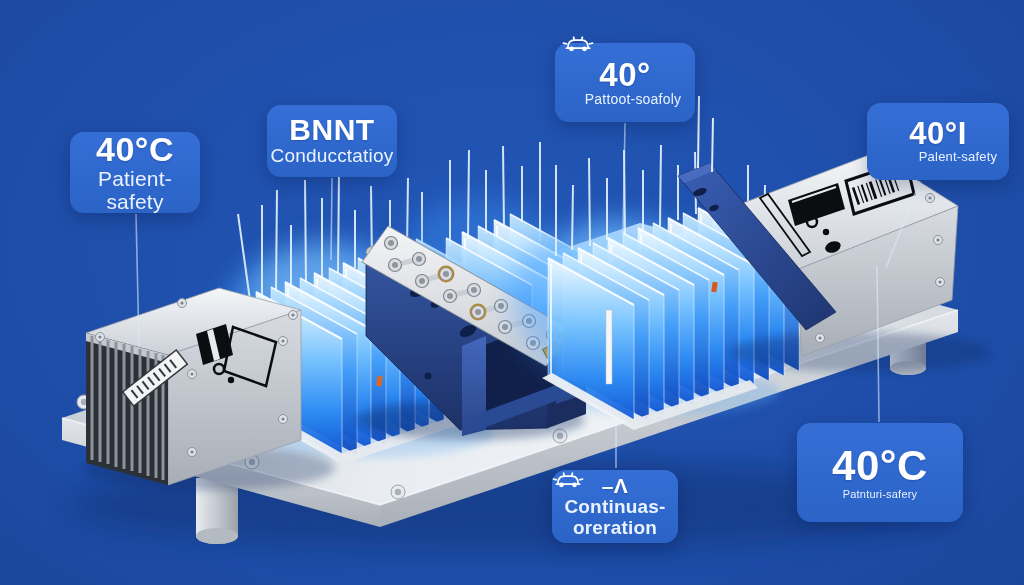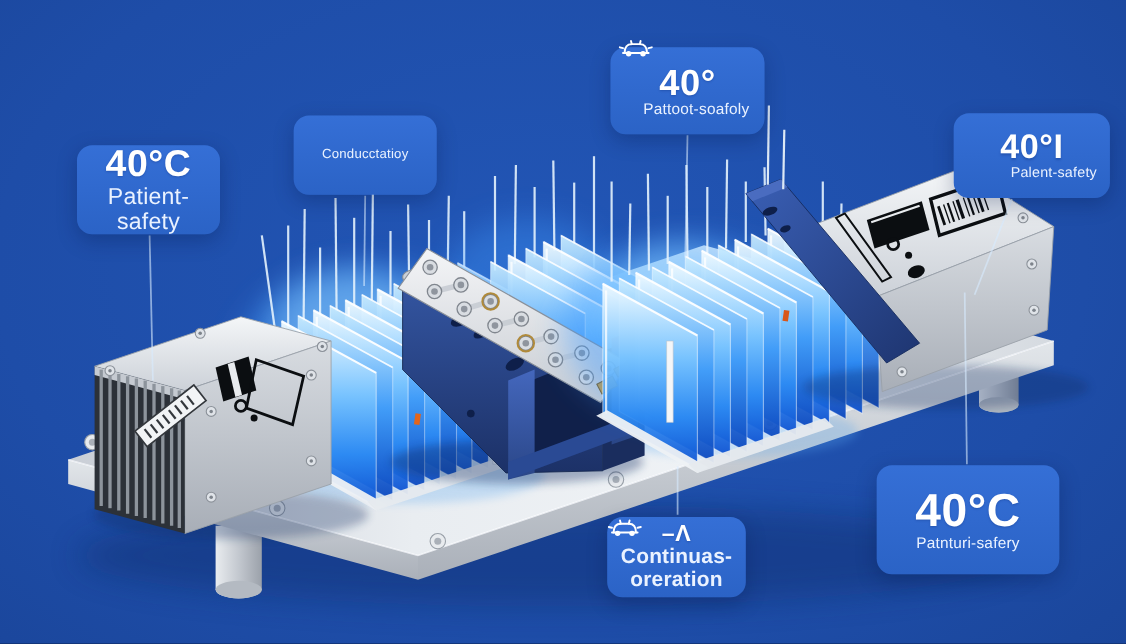--- a/index.html
+++ b/index.html
@@ -13,25 +13,25 @@
     position:absolute;display:flex;flex-direction:column;align-items:center;justify-content:center;
     gap:1px;color:#fff;border-radius:14px;
     background:linear-gradient(180deg,#356fd6 0%,#2b63c6 100%);
     box-shadow:0 6px 18px rgba(3,20,70,.28);
     text-align:center;
   }
   .callout .t{font-weight:bold;line-height:1;letter-spacing:.5px;text-shadow:0 1px 2px rgba(0,25,90,.25);}
   .callout .s{font-weight:normal;color:#eaf2ff;letter-spacing:.2px;line-height:1.1;}
   .trow{display:flex;align-items:center;justify-content:center;}
   .c1{left:70px;top:132px;width:130px;height:81px;}   .c1 .t{font-size:34px;} .c1 .s{font-size:21px;}
-  .c2{left:267px;top:105px;width:130px;height:72px;}  .c2 .t{font-size:30px;} .c2 .s{font-size:12px;text-align:center;}
+  .c2{left:267px;top:105px;width:130px;height:72px;}  .c2 .t{font-size:30px;} .c2 .s{font-size:19px;text-align:center;}
   .c3{left:555px;top:43px;width:140px;height:79px;}   .c3 .t{font-size:33px;} .c3 .s{font-size:14px;margin-left:16px;}
   .c4{left:867px;top:103px;width:142px;height:77px;}  .c4 .t{font-size:31px;} .c4 .s{font-size:13px;padding-left:40px;}
   .c5{left:552px;top:470px;width:126px;height:73px;}  .c5 .t{font-size:21px;} .c5 .s{font-size:19px;font-weight:bold;}
-  .c6{left:797px;top:423px;width:166px;height:99px;}  .c6 .t{font-size:42px;} .c6 .s{font-size:14px;}
+  .c6{left:797px;top:423px;width:166px;height:99px;}  .c6 .t{font-size:42px;} .c6 .s{font-size:11px;}
   .car{width:32px;height:21px;}
   .c3 .car{margin-left:7px;margin-top:-9px;}
   .c5 .car{margin-right:8px;}
 </style>
 </head>
 <body>
 
 <div class="stage">
 
 <svg width="1024" height="585" viewBox="0 0 1024 585">
@@ -391,20 +391,21 @@
     <line x1="879" y1="422" x2="877" y2="266"></line>
   </g>
 </svg>
 
   <div class="callout c1">
     <div class="t">40°C</div>
     <div class="s">Patient-safety</div>
   </div>
 
   <div class="callout c2">
+    <div class="t">BNNT</div>
     <div class="s">Conducctatioy</div>
   </div>
 
   <div class="callout c3">
     <div class="trow">
       <span class="t">40°</span>
       <svg class="car" viewBox="0 0 44 26">
         <g fill="none" stroke="#fff" stroke-width="2.4" stroke-linecap="round">
           <path d="M8,18 C8,10 12,7 17,7 H27 C32,7 36,10 36,18"></path>
           <path d="M6,18 H38"></path>

